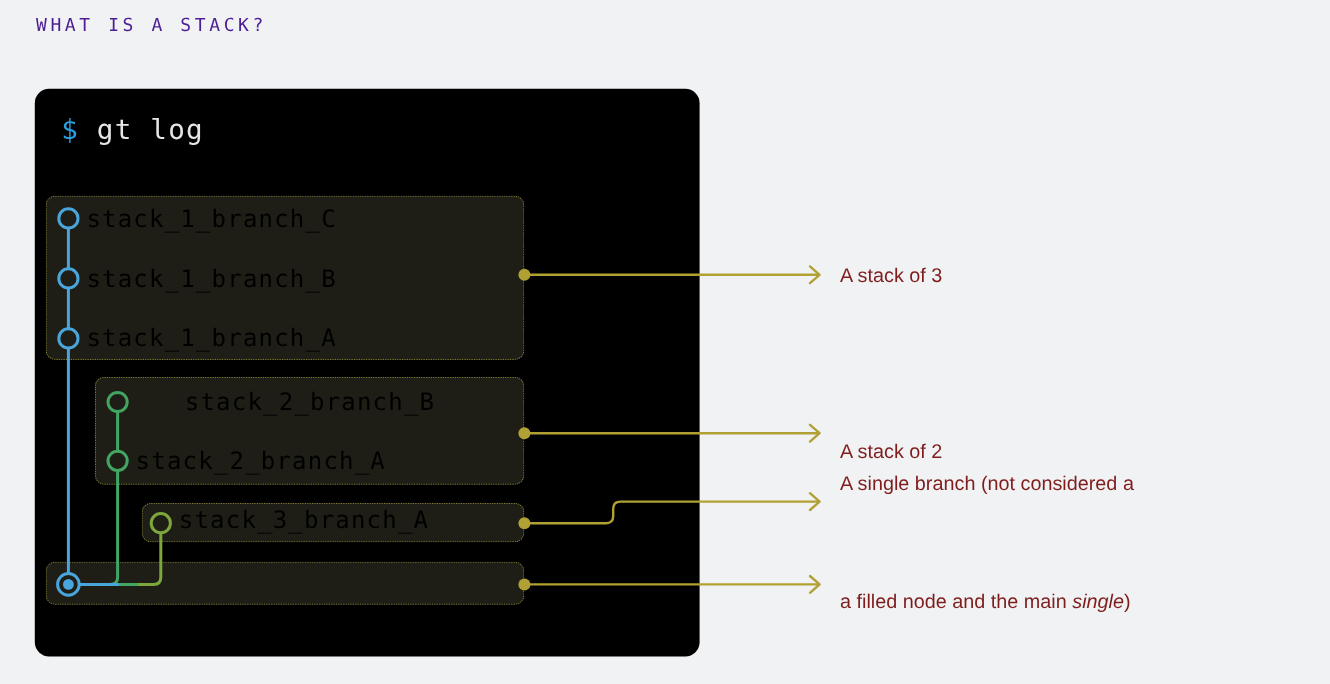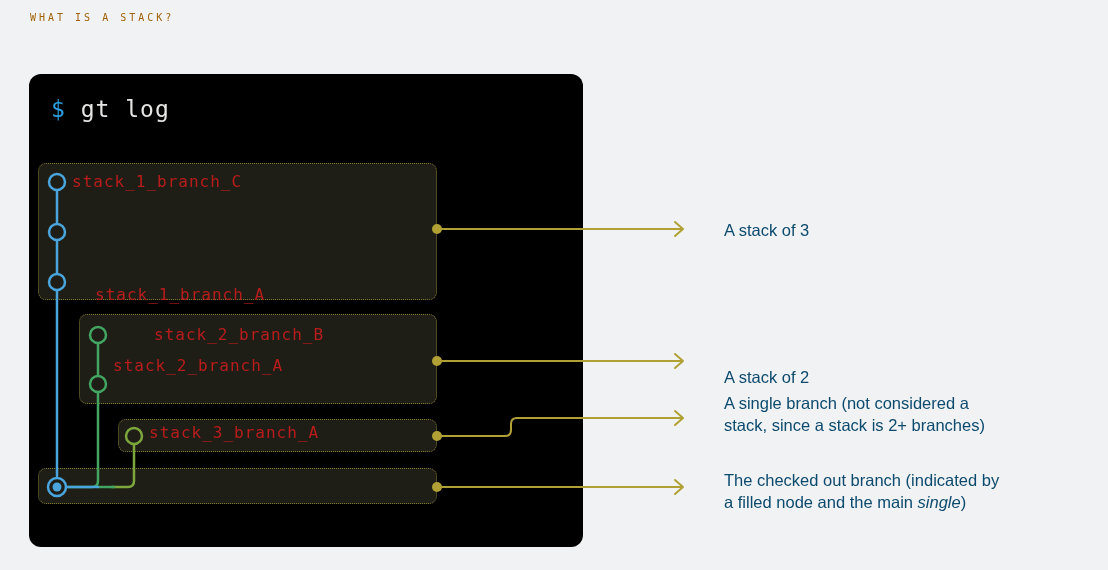--- a/index.html
+++ b/index.html
@@ -7,22 +7,22 @@
     width:1108px;height:570px;
     background:#f1f2f4;
     font-family:"Liberation Sans", sans-serif;
     overflow:hidden;
   }
   .stage{position:relative;width:1108px;height:570px;}
 
   .page-title{
     position:absolute;left:30px;top:12px;
     font-family:"DejaVu Sans Mono", monospace;
-    font-size:10px;letter-spacing:3px;
-    color:#a16207;
+    font-size:15px;letter-spacing:3px;
+    color:#4c1d95;
   }
 
   .terminal{
     position:absolute;left:29px;top:74px;
     width:554px;height:473px;
     background:#000;border-radius:12px;
   }
 
   .prompt{
     position:absolute;left:51px;top:98px;
@@ -40,42 +40,41 @@
     box-sizing:border-box;
   }
   .box-s1{left:38px;top:163px;width:399px;height:137px;}
   .box-s2{left:79px;top:314px;width:358px;height:90px;}
   .box-s3{left:118px;top:419px;width:319px;height:33px;}
   .box-main{left:38px;top:468px;width:399px;height:36px;}
 
   .branch-label{
     position:absolute;
     font-family:"DejaVu Sans Mono", monospace;
-    font-size:16px;line-height:22px;letter-spacing:1px;
-    color:#b91c1c;white-space:pre;
+    font-size:20px;line-height:22px;letter-spacing:1px;
+    color:#000000;white-space:pre;
   }
   .lbl-s1c{left:72px;top:171px;}
   .lbl-s1b{left:72px;top:221px;}
-  .lbl-s1a{left:72px;top:284px;margin-left:23px;}
+  .lbl-s1a{left:72px;top:270px;}
   .lbl-s2b{left:113px;top:324px;margin-left:41px;}
-  .lbl-s2a{left:113px;top:355px;text-align:center;}
+  .lbl-s2a{left:113px;top:373px;text-align:center;}
   .lbl-s3a{left:149px;top:422px;}
   .lbl-main{left:140px;top:476px;}
 
   .overlay{
     position:absolute;left:0;top:0;width:1108px;height:570px;
     pointer-events:none;
   }
 
   .annotation{
     position:absolute;left:700px;
     font-size:16.5px;line-height:22px;
-    color:#0c4a6e;
+    color:#7f1d1d;
     white-space:pre;
-    margin-left:24px;
   }
   .ann-1{top:219px;}
   .ann-2{top:366px;}
   .ann-3{top:392px;}
   .ann-4{top:469px;}
 </style>
 </head>
 <body>
 
 <div class="stage">
@@ -135,23 +134,24 @@
 
       <path d="M442 436 H505 Q511 436 511 430 V424 Q511 418 517 418 H682"></path>
       <path d="M675 411 L683 418 L675 425"></path>
 
       <path d="M442 487 H682"></path>
       <path d="M675 480 L683 487 L675 494"></path>
     </g>
   </svg>
 
   <div class="branch-label lbl-s1c">stack_1_branch_C</div>
+  <div class="branch-label lbl-s1b">stack_1_branch_B</div>
   <div class="branch-label lbl-s1a">stack_1_branch_A</div>
   <div class="branch-label lbl-s2b">stack_2_branch_B</div>
   <div class="branch-label lbl-s2a">stack_2_branch_A</div>
   <div class="branch-label lbl-s3a">stack_3_branch_A</div>
 
   <div class="annotation ann-1">A stack of 3</div>
   <div class="annotation ann-2">A stack of 2</div>
-  <div class="annotation ann-3"><span>A single branch (not considered a</span><br><span>stack, since a stack is 2+ branches)</span></div>
-  <div class="annotation ann-4"><span>The checked out branch (indicated by</span><br><span>a filled node and the main </span><i>single</i><span>)</span></div>
+  <div class="annotation ann-3"><span>A single branch (not considered a</span><br></div>
+  <div class="annotation ann-4"><br><span>a filled node and the main </span><i>single</i><span>)</span></div>
 
 </div>
 
 </body></html>

